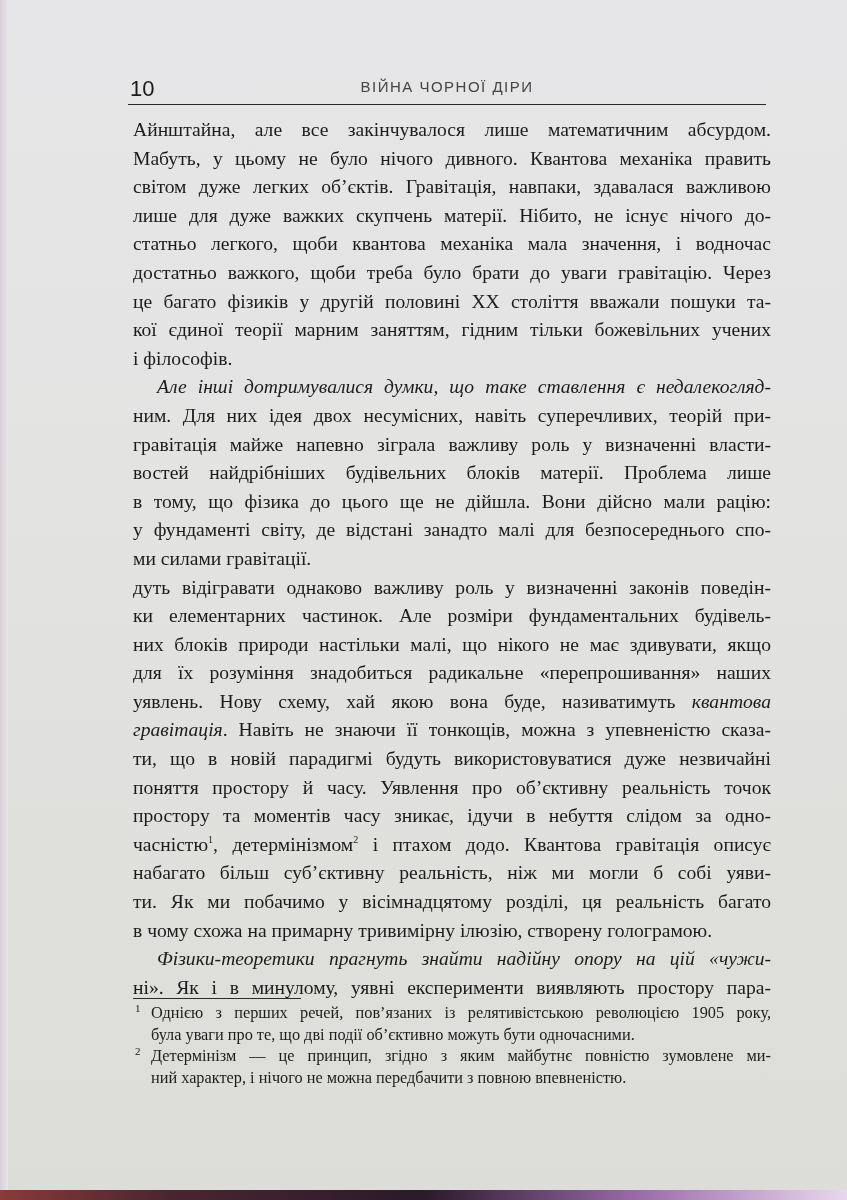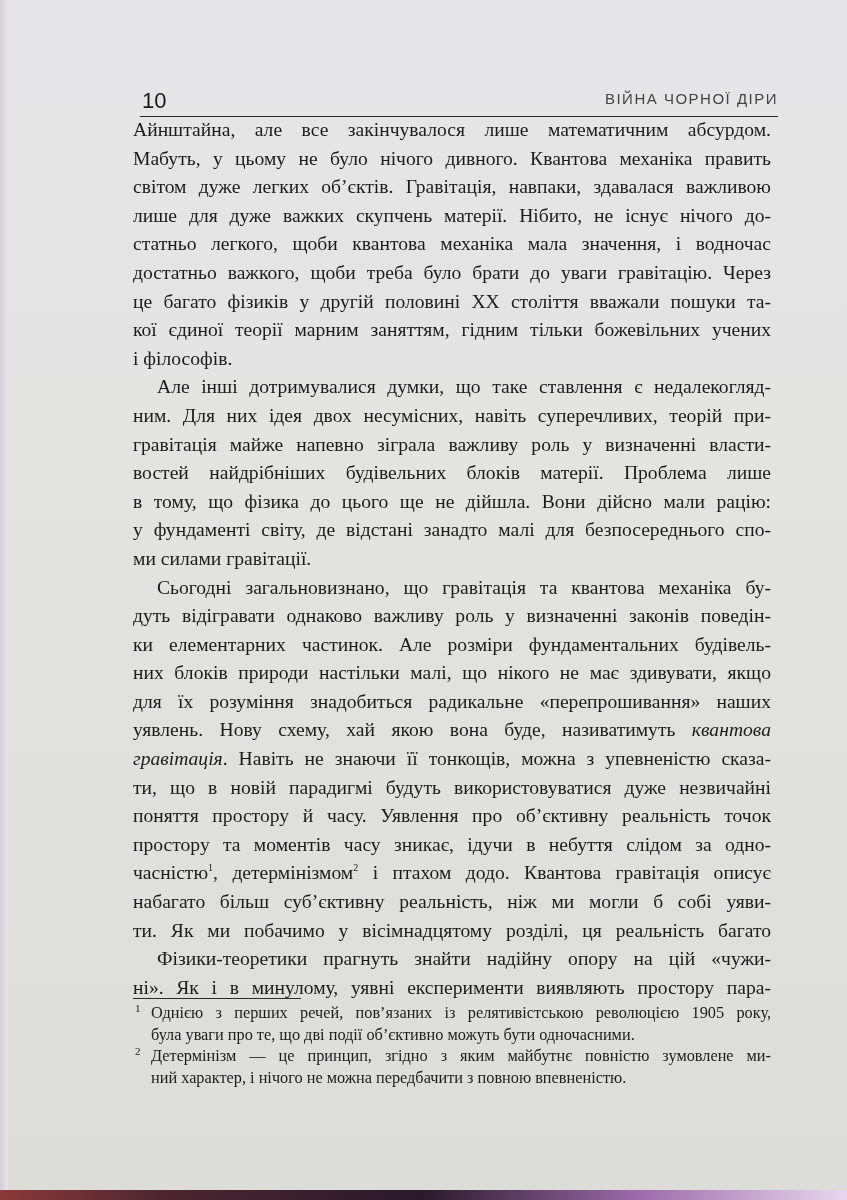--- a/index.html
+++ b/index.html
@@ -11,42 +11,41 @@
   }
   .page-edge-bottom {
     position:absolute; left:0; right:0; bottom:0; height:10px;
     background: linear-gradient(90deg, #8a3a3a 0%, #4a2530 20%, #2a1a2a 50%, #9a6aa8 75%, #e8d8ee 100%);
   }
   .page-edge-left {
     position:absolute; left:0; top:0; bottom:10px; width:8px;
     background: linear-gradient(90deg, #d8cfd8, #e4e4e6);
   }
   .running-head {
-    position:absolute; left:140px; top:74px; width:638px; height:30px;
+    position:absolute; left:128px; top:74px; width:638px; height:30px;
     border-bottom:1.5px solid #2a2a2a;
-    margin-top:12px;
   }
   .page-number {
     position:absolute; left:2px; top:2px;
     font-family:"Liberation Sans", "DejaVu Sans", sans-serif;
     font-size:22px; color:#1a1a1a;
   }
   .book-title {
-    position:absolute; left:0; right:0; top:4px; text-align:right;
+    position:absolute; left:0; right:0; top:4px; text-align:center;
     font-family:"Liberation Sans", "DejaVu Sans", sans-serif;
     font-size:15px; letter-spacing:1.5px; color:#444;
   }
   .body-text {
     position:absolute; left:133px; top:116px; width:638px;
     font-size:19.6px; line-height:28.6px; text-align:justify;
     font-stretch:condensed;
   }
   .body-text .line { display:block; white-space:nowrap; text-align-last:justify; text-align:justify; }
   .body-text .line.last { text-align-last:left; }
-  .body-text .line.indent { padding-left:24px; }
+  .body-text .line.indent { padding-left:24px;font-style:italic; }
   em { font-style:italic; }
   sup { font-size:10px; line-height:0; vertical-align:super; }
   .fn-rule {
     position:absolute; left:133px; top:998px; width:168px; height:0; border-top:1.2px solid #2a2a2a;
   }
   .footnotes {
     position:absolute; left:133px; top:1002px; width:638px;
     font-size:16.3px; line-height:21.6px;
   }
   .fn { position:relative; padding-left:18px; }
@@ -74,33 +73,33 @@
     <span class="line">це багато фізиків у другій половині XX століття вважали пошуки та-</span>
     <span class="line">кої єдиної теорії марним заняттям, гідним тільки божевільних учених</span>
     <span class="line last">і філософів.</span>
     <span class="line indent">Але інші дотримувалися думки, що таке ставлення є недалекогляд-</span>
     <span class="line">ним. Для них ідея двох несумісних, навіть суперечливих, теорій при-</span>
     <span class="line">гравітація майже напевно зіграла важливу роль у визначенні власти-</span>
     <span class="line">востей найдрібніших будівельних блоків матерії. Проблема лише</span>
     <span class="line">в тому, що фізика до цього ще не дійшла. Вони дійсно мали рацію:</span>
     <span class="line">у фундаменті світу, де відстані занадто малі для безпосереднього спо-</span>
     <span class="line last">ми силами гравітації.</span>
-    <span class="line indent">Сьогодні загальновизнано, що гравітація та квантова механіка бу-</span>
     <span class="line">дуть відігравати однаково важливу роль у визначенні законів поведін-</span>
     <span class="line">ки елементарних частинок. Але розміри фундаментальних будівель-</span>
     <span class="line">них блоків природи настільки малі, що нікого не має здивувати, якщо</span>
     <span class="line">для їх розуміння знадобиться радикальне «перепрошивання» наших</span>
     <span class="line">уявлень. Нову схему, хай якою вона буде, називатимуть <em>квантова</em></span>
     <span class="line"><em>гравітація</em>. Навіть не знаючи її тонкощів, можна з упевненістю сказа-</span>
     <span class="line">ти, що в новій парадигмі будуть використовуватися дуже незвичайні</span>
     <span class="line">поняття простору й часу. Уявлення про об’єктивну реальність точок</span>
     <span class="line">простору та моментів часу зникає, ідучи в небуття слідом за одно-</span>
     <span class="line">часністю<sup>1</sup>, детермінізмом<sup>2</sup> і птахом додо. Квантова гравітація описує</span>
     <span class="line">набагато більш суб’єктивну реальність, ніж ми могли б собі уяви-</span>
     <span class="line">ти. Як ми побачимо у вісімнадцятому розділі, ця реальність багато</span>
+    <span class="line last">в чому схожа на примарну тривимірну ілюзію, створену голограмою.</span>
     <span class="line indent">Фізики-теоретики прагнуть знайти надійну опору на цій «чужи-</span>
     <span class="line">ні». Як і в минулому, уявні експерименти виявляють простору пара-</span>
   </div>
 
 <div class="fn-rule"></div>
 <div class="footnotes" id="footnotes">
     <div class="fn">
       <span class="mark">1</span>
       <span class="line">Однією з перших речей, пов’язаних із релятивістською революцією 1905 року,</span>
       <span class="line last">була уваги про те, що дві події об’єктивно можуть бути одночасними.</span>

